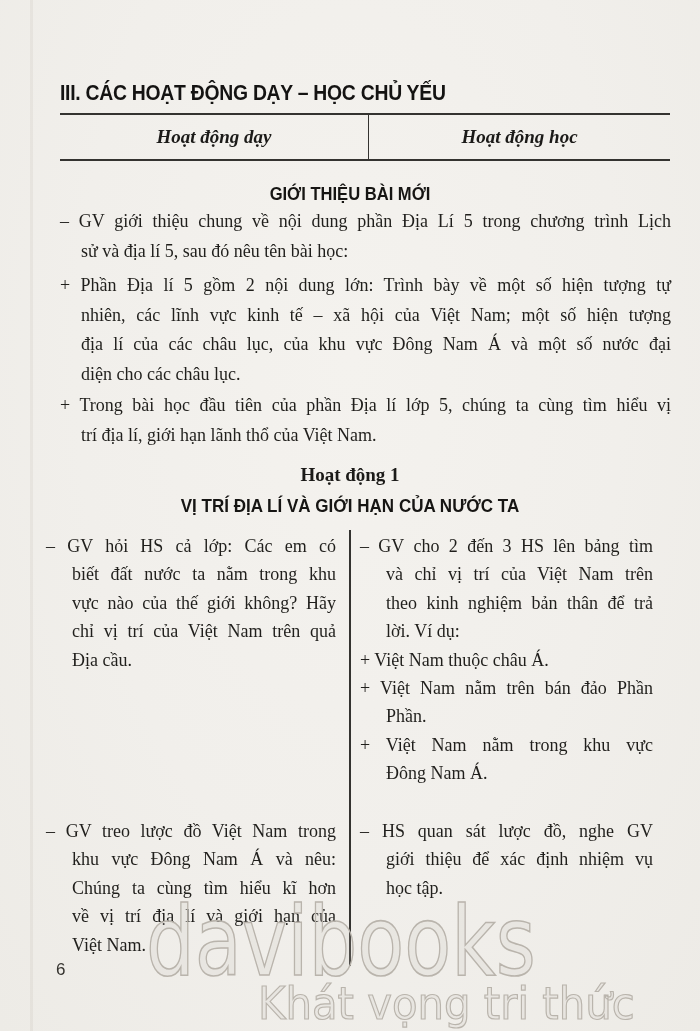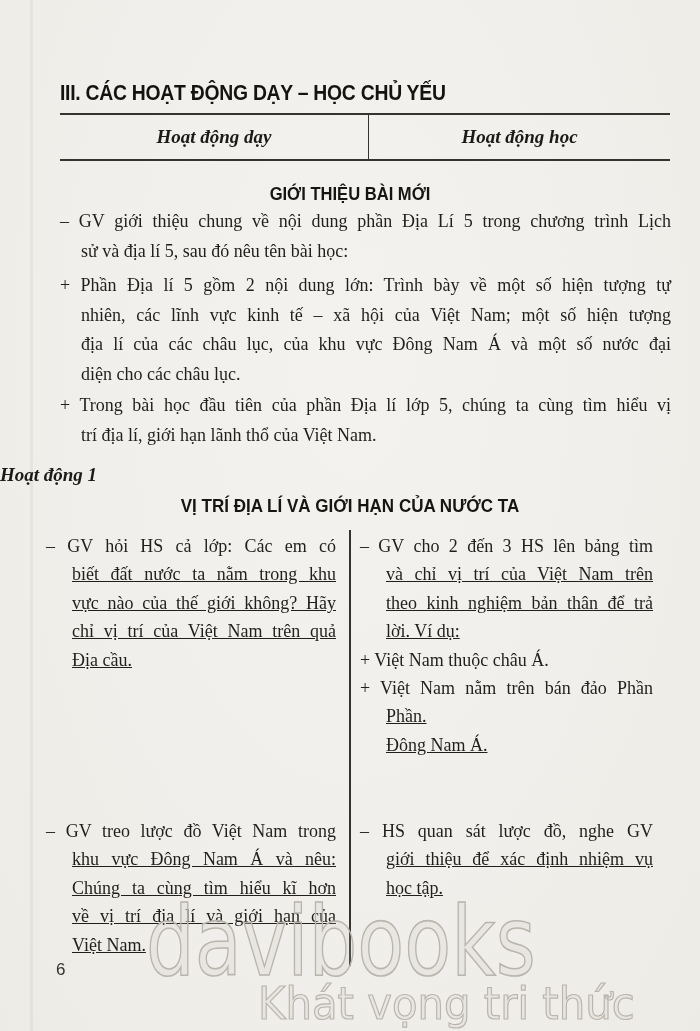--- a/index.html
+++ b/index.html
@@ -42,22 +42,22 @@
     position:absolute; left:0; width:700px; text-align:center;
     font-family:"Liberation Sans","DejaVu Sans",sans-serif;
     font-weight:bold; font-size:18px; color:#161513;
     transform:scaleX(0.92); transform-origin:center;
     white-space:nowrap;
   }
   .intro-heading{ top:184px; }
   .activity-subtitle{ top:495px; font-size:18.5px; }
 
   .activity-title{
-    position:absolute; left:0; width:700px; top:464px; 
-    font-weight:bold; font-style:italic; font-size:19px; color:#1b1a18;
+    position:absolute; left:0; width:700px; top:464px; text-align:center;
+    font-weight:bold; font-size:19px; color:#1b1a18;
   }
 
   .para{
     position:absolute; left:60px; width:611px;
     font-size:18px; line-height:29.5px;
   }
   .para-1{ top:207px; }
   .para-2{ top:271px; }
   .para-3{ top:391px; }
 
@@ -71,21 +71,21 @@
     font-size:18px; line-height:28.4px;
   }
   .col-divider{
     position:absolute; left:305px; top:2px; width:2px; height:436px;
     background:#343330;
   }
   .col-left{ position:absolute; left:2px; top:4px; width:290px; }
   .col-left-b2{ position:absolute; left:2px; top:289px; width:290px; }
   .col-right{ position:absolute; left:316px; top:4px; width:293px; }
   .col-right-b2{ position:absolute; left:316px; top:289px; width:293px; }
-  .cols .tline.cont{ padding-left:26px;text-decoration:underline; }
+  .cols .tline.cont{ padding-left:26px; }
 
   .page-num{
     position:absolute; left:56px; top:960px;
     font-family:"Liberation Sans","DejaVu Sans",sans-serif;
     font-size:17px; color:#35332f;
   }
 
   .wm{ position:absolute; pointer-events:none; white-space:nowrap;
        font-family:"DejaVu Sans","Liberation Sans",sans-serif;
        color:rgba(200,195,187,0.18);
@@ -154,20 +154,21 @@
           <div class="tline cont"><span>lời. Ví dụ:</span></div>
         </div>
       <div>
           <div class="tline"><span>+ Việt Nam thuộc châu Á.</span></div>
         </div>
       <div>
           <div class="tline fill"><span>+ Việt Nam nằm trên bán đảo Phần</span></div>
           <div class="tline cont"><span>Phần.</span></div>
         </div>
       <div>
+          <div class="tline fill"><span>+ Việt Nam nằm trong khu vực</span></div>
           <div class="tline cont"><span>Đông Nam Á.</span></div>
         </div>
     </div>
     <div class="col-right-b2">
         <div class="tline fill"><span>– HS quan sát lược đồ, nghe GV</span></div>
         <div class="tline fill cont"><span>giới thiệu để xác định nhiệm vụ</span></div>
         <div class="tline cont"><span>học tập.</span></div>
       </div>
   </div>
 

